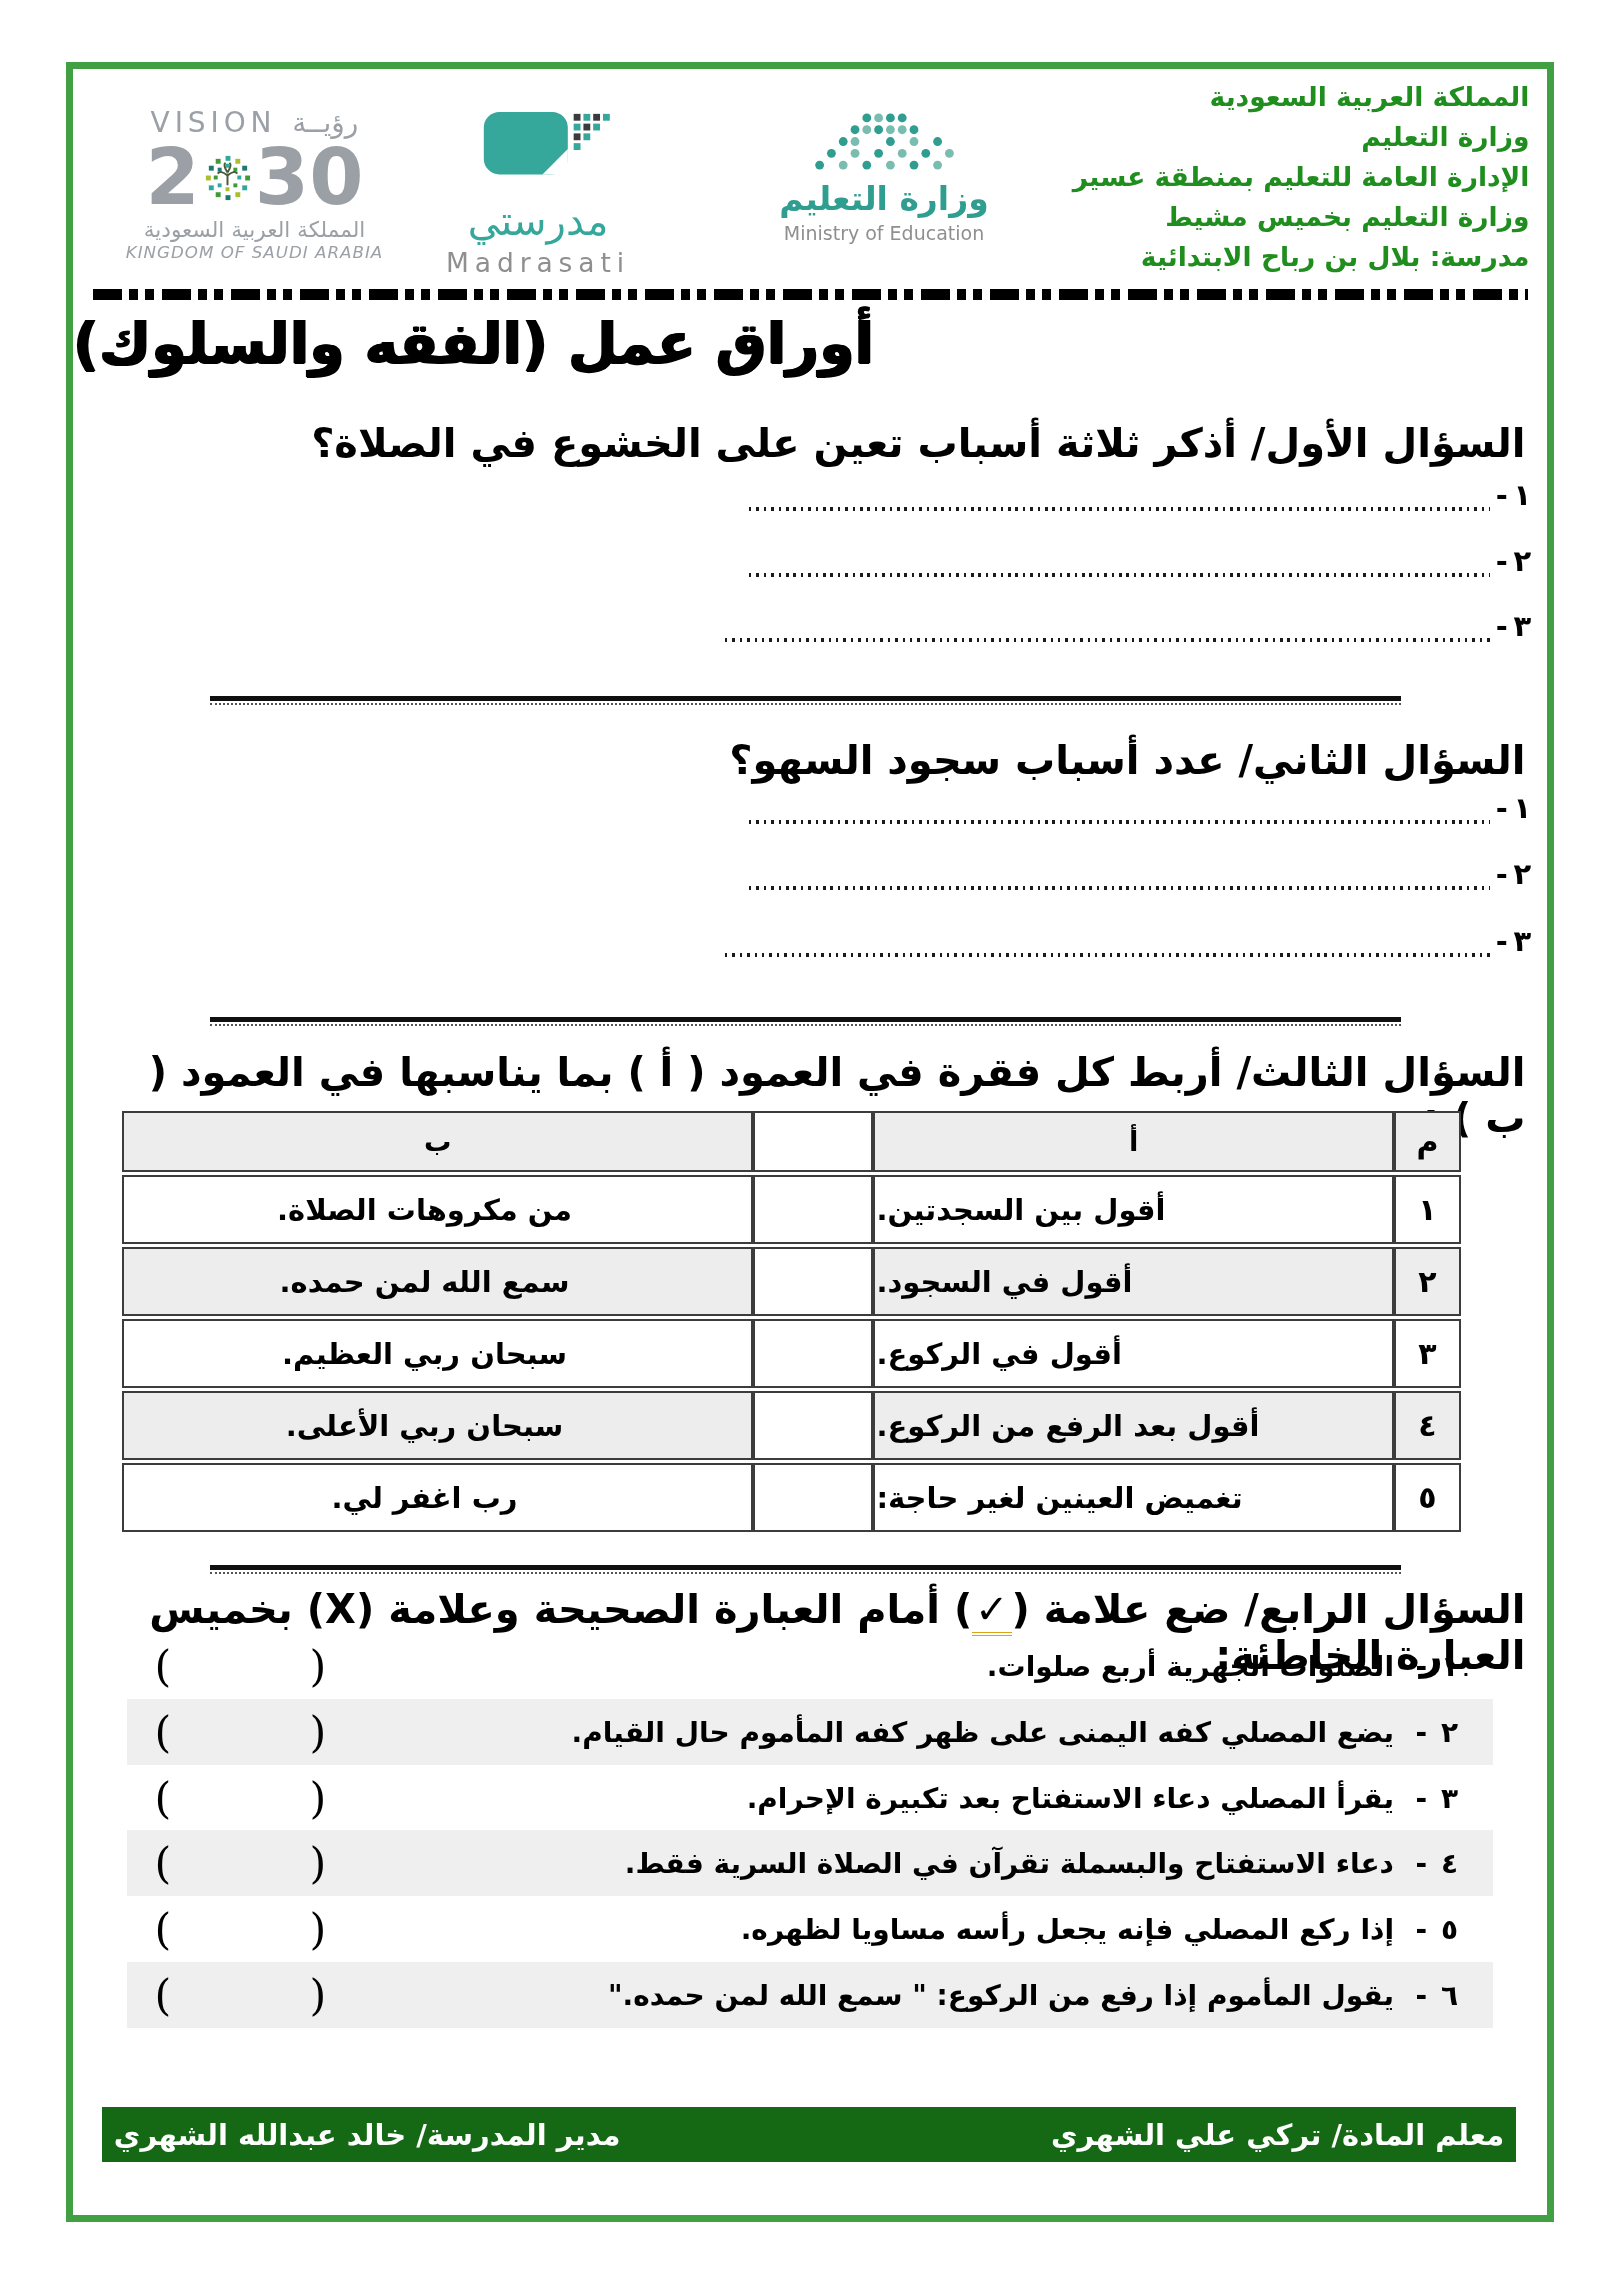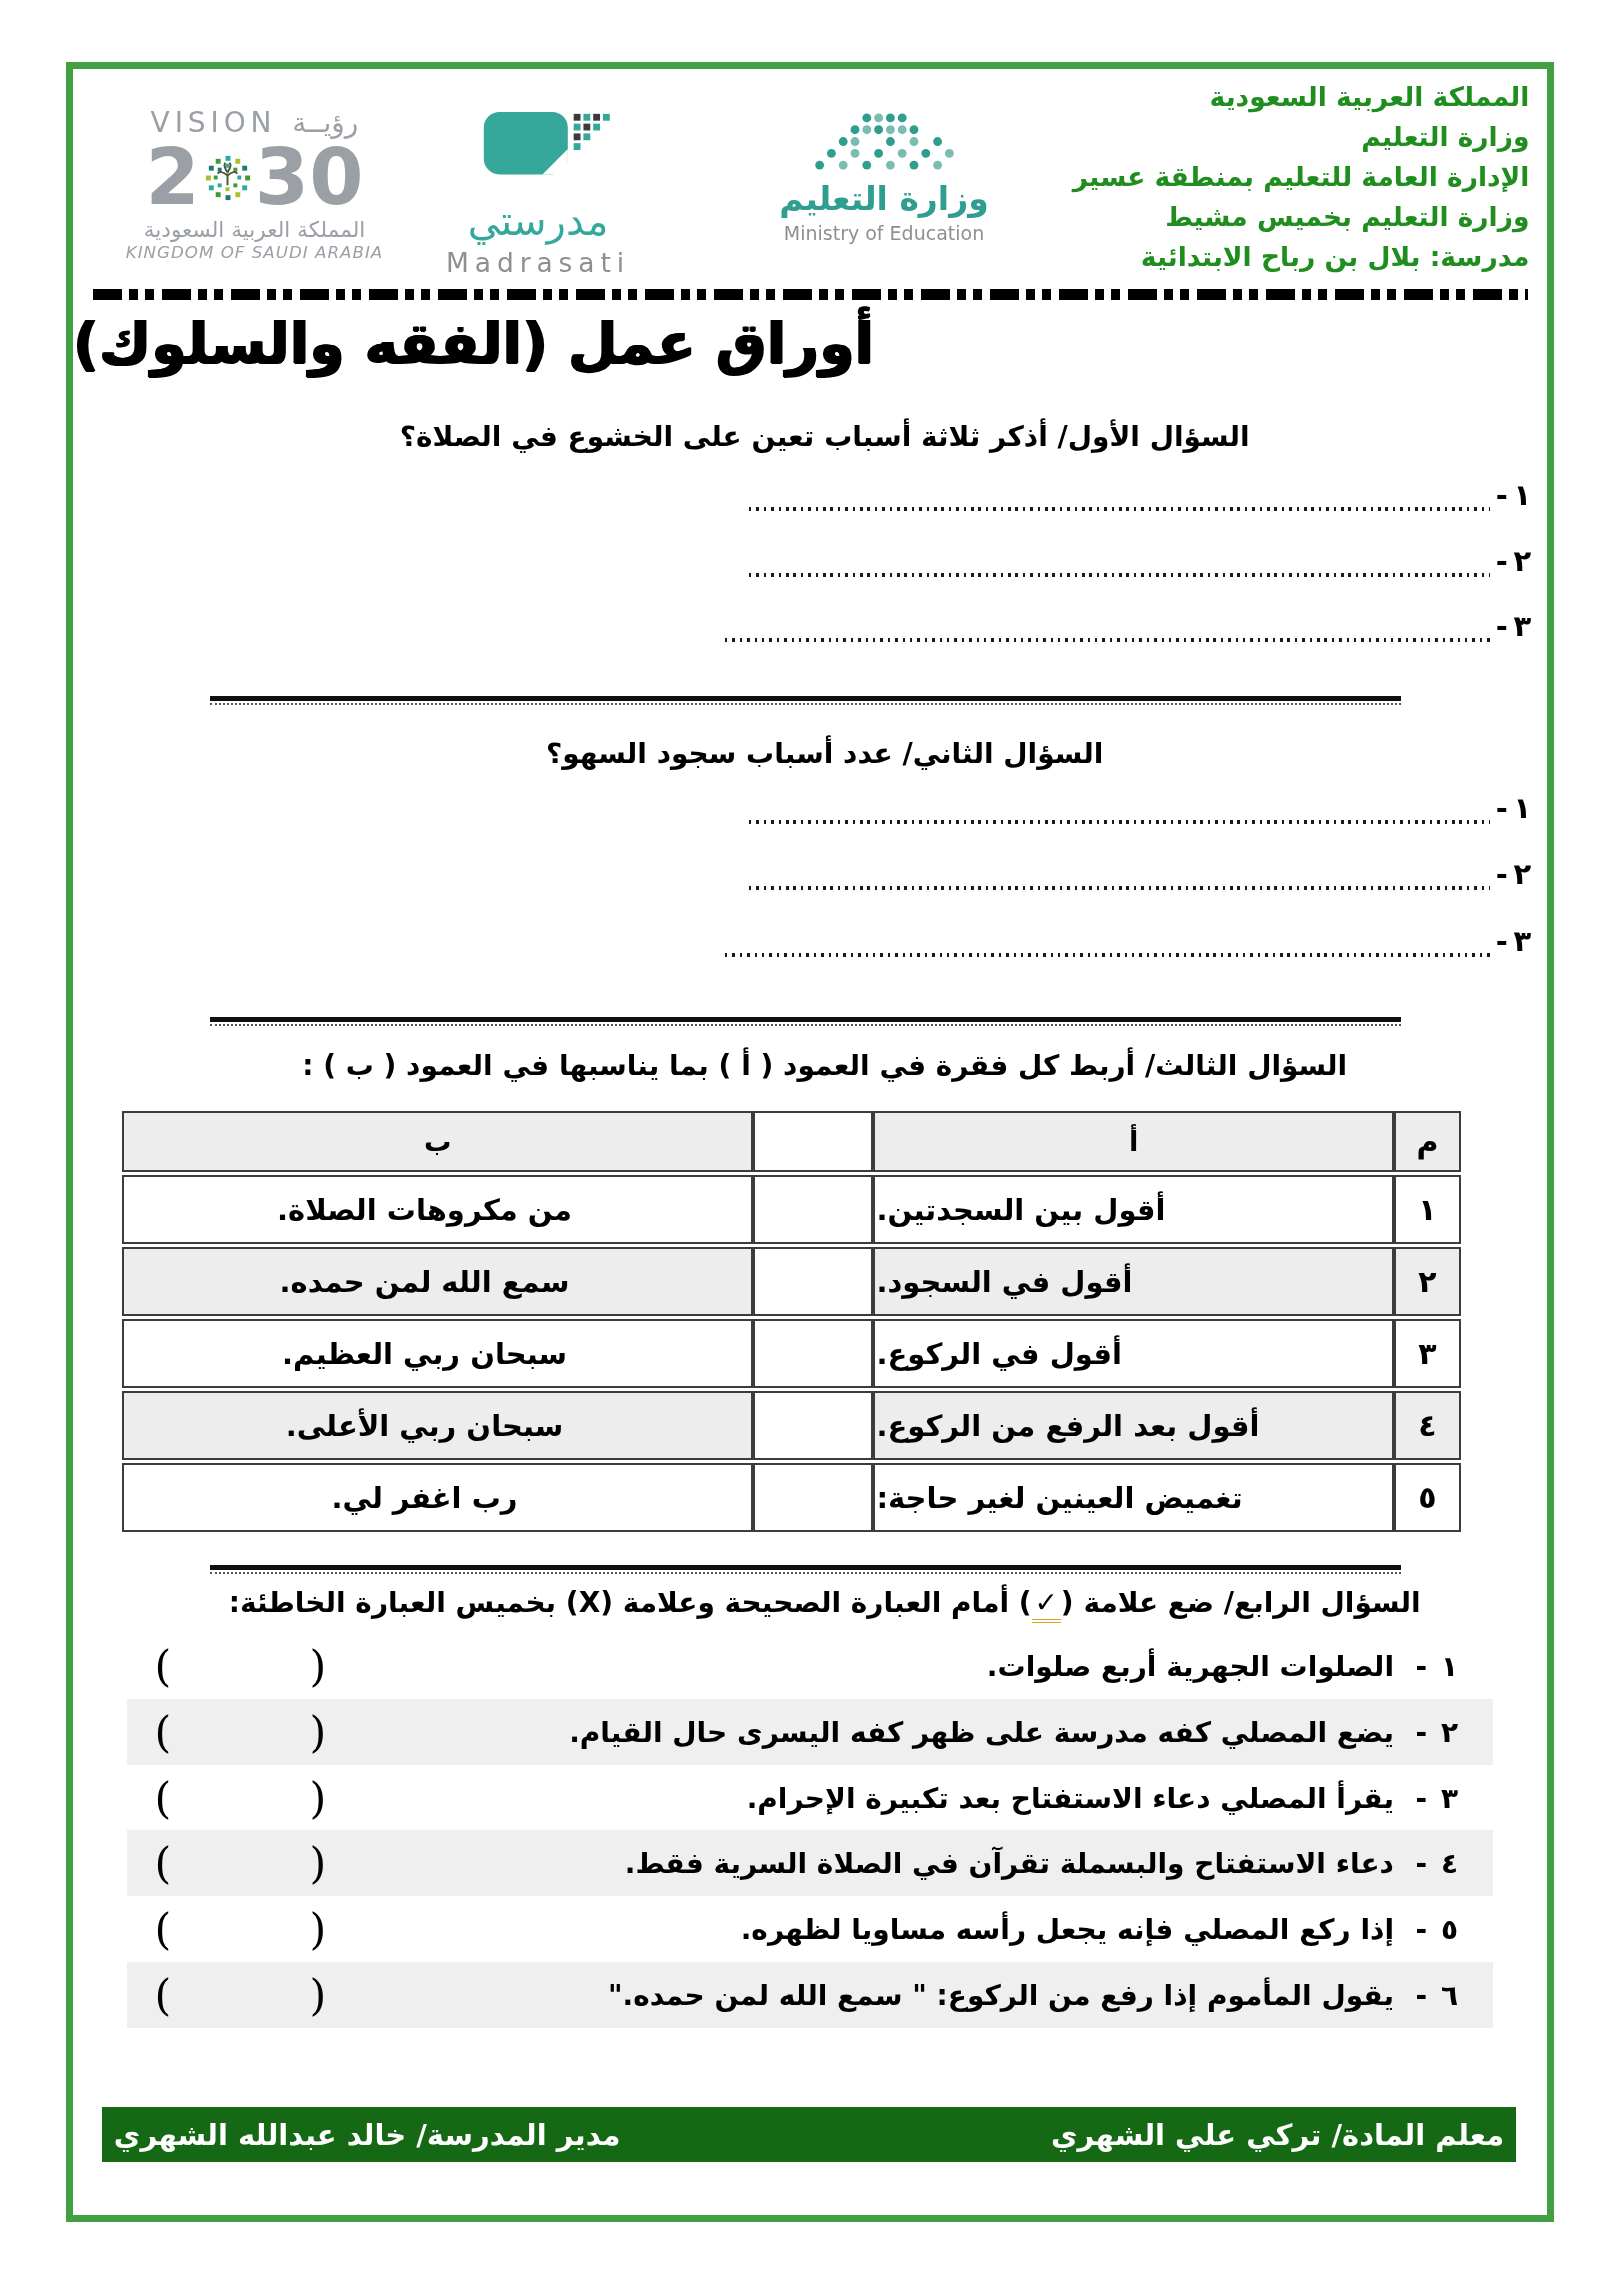--- a/index.html
+++ b/index.html
@@ -21,21 +21,21 @@
   .moe{position:absolute;left:659px;top:41px;width:304px;text-align:center;}
   .moe-ar{color:#2f9d8f;font-size:33px;font-weight:bold;direction:rtl;}
   .moe-en{color:#8f8f8f;font-size:19px;margin-top:3.9px;}
 
   .dash-sep{position:absolute;top:220px;left:19.6px;width:1435px;height:10.8px;
     background:repeating-linear-gradient(90deg,#000 0 29px,#fff 29px 36px,#000 36px 45px,#fff 45px 52px,#000 52px 61px,#fff 61px 69px);}
 
   .title{position:absolute;top:241px;left:0;width:100%;text-align:left;direction:rtl;
     font-size:57px;font-weight:bold;text-shadow:1px 0 #000,-1px 0 #000,0 1px #000;}
 
-  .qhead{position:absolute;right:21.6px;left:51px;direction:rtl;text-align:center;font-size:28px;font-weight:bold;}
+  .qhead{position:absolute;right:21.6px;left:51px;direction:rtl;text-align:right;font-size:40px;font-weight:bold;}
   #q1h{top:351px;} #q2h{top:668px;} #q3h{top:980px;} #q4h{top:1517px;}
   .chk{border-bottom:4.9px double #d9a514;padding:0 2.9px;}
 
   .ans-row{position:absolute;right:15.7px;left:676px;height:45px;display:flex;direction:rtl;align-items:center;font-weight:bold;}
   .ans-num{font-size:29px;}
   .ans-dash{font-size:29px;margin:0 5.9px;}
   .dotline{flex:1;height:3.9px;align-self:flex-end;margin-bottom:5.9px;
     background:repeating-linear-gradient(90deg,#1a1a1a 0 2.5px,transparent 2.5px 7.4px);}
 
   .sep{position:absolute;left:137px;width:1191px;height:4.9px;background:#101010;}
@@ -267,21 +267,21 @@
       <span class="stmt-dash">-</span>
       <span class="stmt-text">الصلوات الجهرية أربع صلوات.</span>
       <span class="blank">
           <span>(</span>
           <span>)</span>
         </span>
     </div>
     <div class="stmt gray" style="top:1630px">
       <span class="stmt-num">٢</span>
       <span class="stmt-dash">-</span>
-      <span class="stmt-text">يضع المصلي كفه مدرسة على ظهر كفه اليسرى حال القيام.</span>
+      <span class="stmt-text">يضع المصلي كفه اليمنى على ظهر كفه المأموم حال القيام.</span>
       <span class="blank">
           <span>(</span>
           <span>)</span>
         </span>
     </div>
     <div class="stmt" style="top:1696px">
       <span class="stmt-num">٣</span>
       <span class="stmt-dash">-</span>
       <span class="stmt-text">يقرأ المصلي دعاء الاستفتاح بعد تكبيرة الإحرام.</span>
       <span class="blank">

